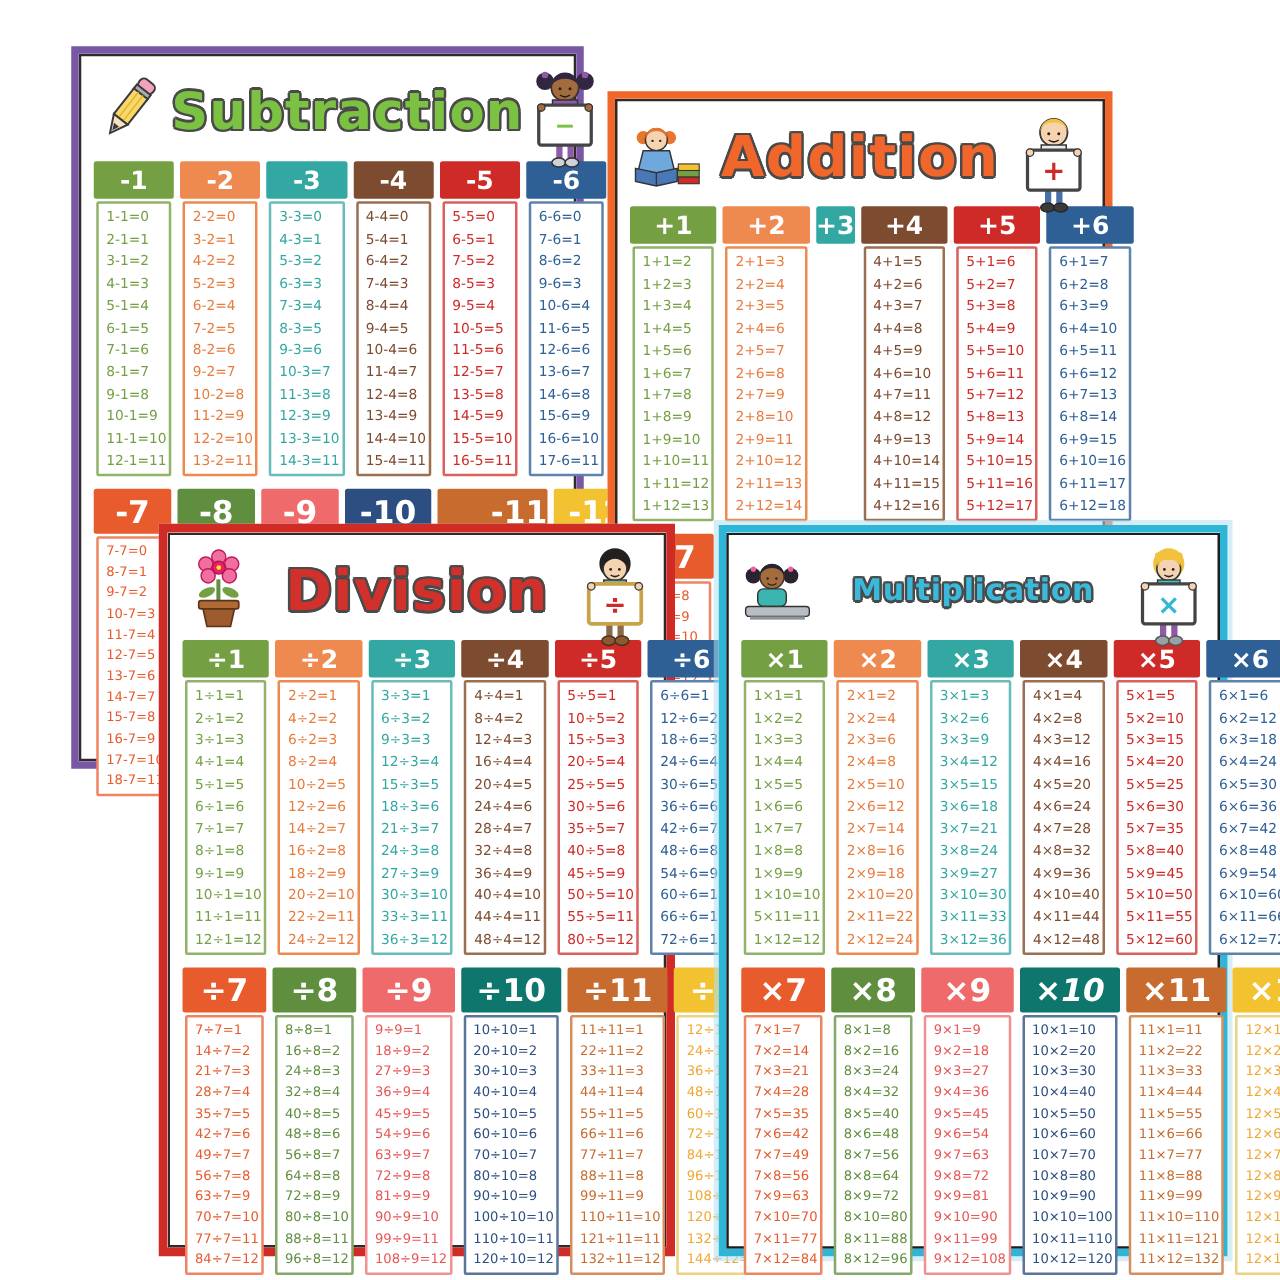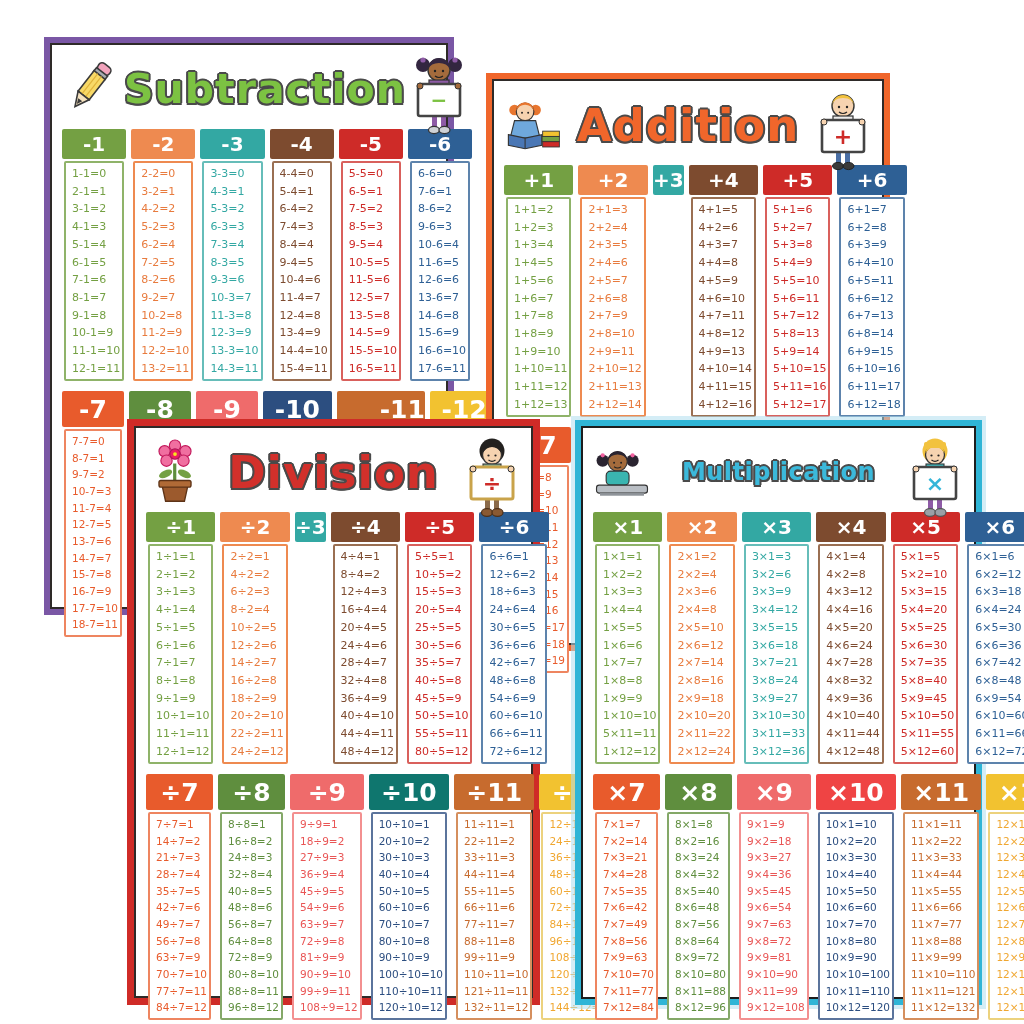--- a/index.html
+++ b/index.html
@@ -5,21 +5,21 @@
   html,body{margin:0;padding:0;}
   body{
     width:1024px;height:1024px;position:relative;background:#ffffff;
     font-family:"DejaVu Sans","Liberation Sans",sans-serif;overflow:hidden;
   }
   .poster{
     position:absolute;background:#ffffff;box-sizing:border-box;
     border:6px solid #888;box-shadow:inset 0 0 0 2px #2e2a28;
     padding:6px 12px 10px 12px;
   }
-  #poster-subtraction{left:44px;top:37px;width:410px;height:578px;z-index:1;}
+  #poster-subtraction{left:57px;top:37px;width:410px;height:578px;z-index:1;}
   #poster-addition{left:486px;top:37px;width:404px;height:578px;z-index:1;margin-top:36px;}
   #poster-division{left:127px;top:419px;width:413px;height:586px;z-index:2;border-width:7px;}
   #poster-multiplication{left:575px;top:420px;width:407px;height:585px;z-index:2;
     box-shadow:inset 0 0 0 2px #1d1d1d,0 0 0 4px rgba(176,223,238,0.55);}
   .title-band{height:76px;display:flex;align-items:center;gap:4px;margin-top:2px;}
   .title{
     flex:1;text-align:center;font-weight:bold;letter-spacing:1px;
     text-shadow:2px 0 0 #4a4a4a,-2px 0 0 #4a4a4a,0 2px 0 #4a4a4a,0 -2px 0 #4a4a4a,
       1.5px 1.5px 0 #4a4a4a,-1.5px -1.5px 0 #4a4a4a,1.5px -1.5px 0 #4a4a4a,-1.5px 1.5px 0 #4a4a4a;
   }
@@ -589,20 +589,34 @@
           <div class="fact">14÷2=7</div>
           <div class="fact">16÷2=8</div>
           <div class="fact">18÷2=9</div>
           <div class="fact">20÷2=10</div>
           <div class="fact">22÷2=11</div>
           <div class="fact">24÷2=12</div>
         </div>
       </div>
       <div class="col">
         <div class="chip" style="background: rgb(51, 168, 163);">÷3</div>
+        <div class="colbody" style="border-color: rgb(102, 189, 185); color: rgb(51, 168, 163);">
+          <div class="fact">3÷3=1</div>
+          <div class="fact">6÷3=2</div>
+          <div class="fact">9÷3=3</div>
+          <div class="fact">12÷3=4</div>
+          <div class="fact">15÷3=5</div>
+          <div class="fact">18÷3=6</div>
+          <div class="fact">21÷3=7</div>
+          <div class="fact">24÷3=8</div>
+          <div class="fact">27÷3=9</div>
+          <div class="fact">30÷3=10</div>
+          <div class="fact">33÷3=11</div>
+          <div class="fact">36÷3=12</div>
+        </div>
       </div>
       <div class="col">
         <div class="chip" style="background: rgb(125, 75, 47);">÷4</div>
         <div class="colbody" style="border-color: rgb(154, 111, 82); color: rgb(125, 75, 47);">
           <div class="fact">4÷4=1</div>
           <div class="fact">8÷4=2</div>
           <div class="fact">12÷4=3</div>
           <div class="fact">16÷4=4</div>
           <div class="fact">20÷4=5</div>
           <div class="fact">24÷4=6</div>
@@ -941,21 +955,21 @@
           <div class="fact">9×6=54</div>
           <div class="fact">9×7=63</div>
           <div class="fact">9×8=72</div>
           <div class="fact">9×9=81</div>
           <div class="fact">9×10=90</div>
           <div class="fact">9×11=99</div>
           <div class="fact">9×12=108</div>
         </div>
       </div>
       <div class="col">
-        <div class="chip" style="background: #ef4444;">×10</div>
+        <div class="chip" style="background: #0f766e; font-style: italic;">×10</div>
         <div class="colbody" style="border-color: rgb(91, 116, 156); color: rgb(44, 78, 128);">
           <div class="fact">10×1=10</div>
           <div class="fact">10×2=20</div>
           <div class="fact">10×3=30</div>
           <div class="fact">10×4=40</div>
           <div class="fact">10×5=50</div>
           <div class="fact">10×6=60</div>
           <div class="fact">10×7=70</div>
           <div class="fact">10×8=80</div>
           <div class="fact">10×9=90</div>

